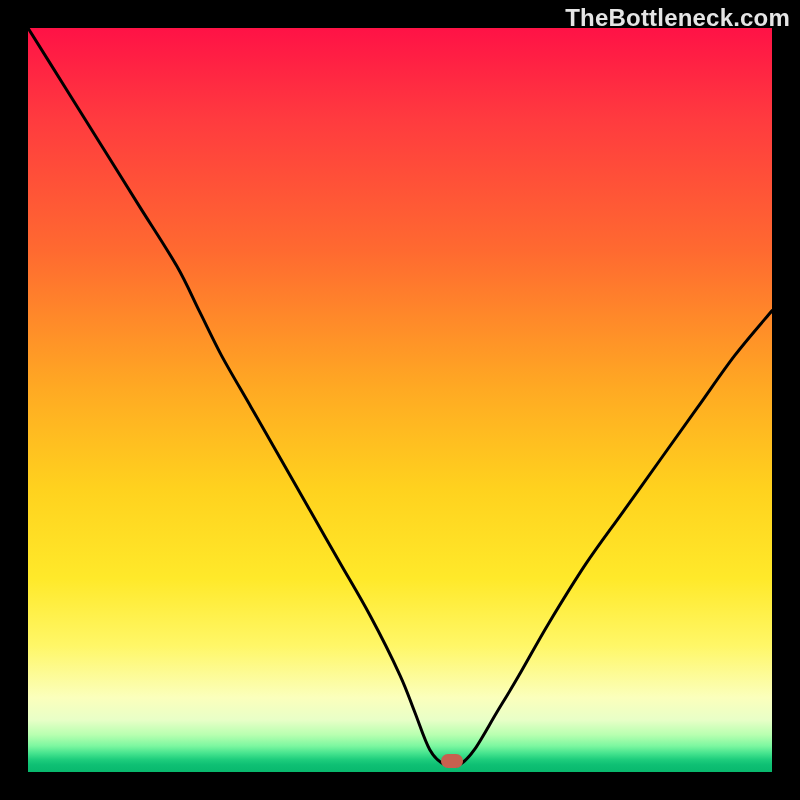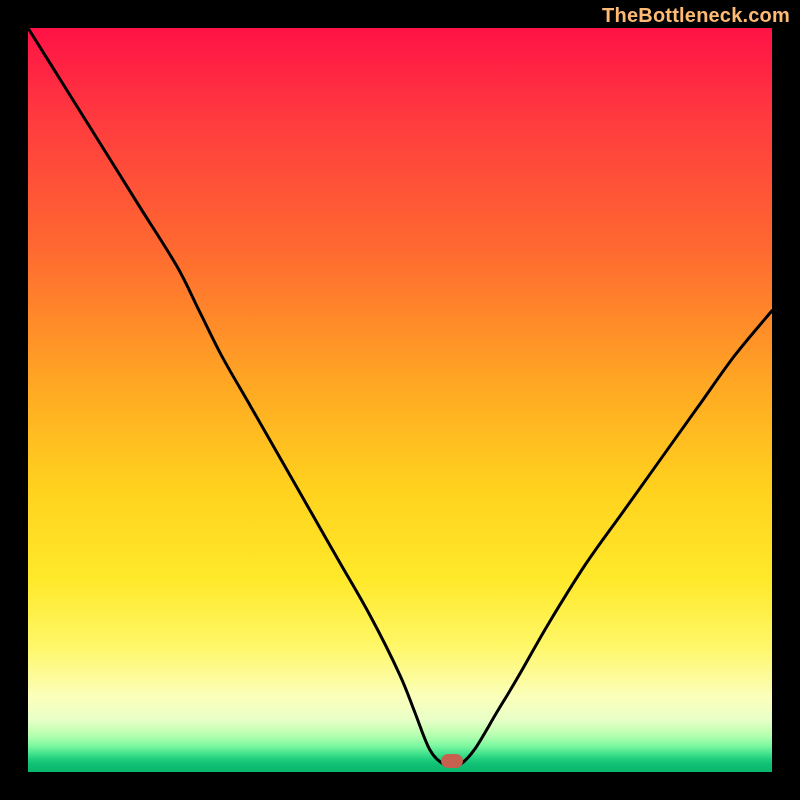--- a/index.html
+++ b/index.html
@@ -14,22 +14,22 @@
   .stage {
     position: relative;
     width: 800px;
     height: 800px;
     background: #000;
   }
   .watermark {
     position: absolute;
     top: 4px;
     right: 10px;
-    color: #fdba74;
-    font-size: 20px;
+    color: #e5e5e5;
+    font-size: 24px;
     font-weight: 600;
     letter-spacing: 0.2px;
     user-select: none;
   }
   .plot-area {
     position: absolute;
     left: 28px;
     top: 28px;
     width: 744px;
     height: 744px;

